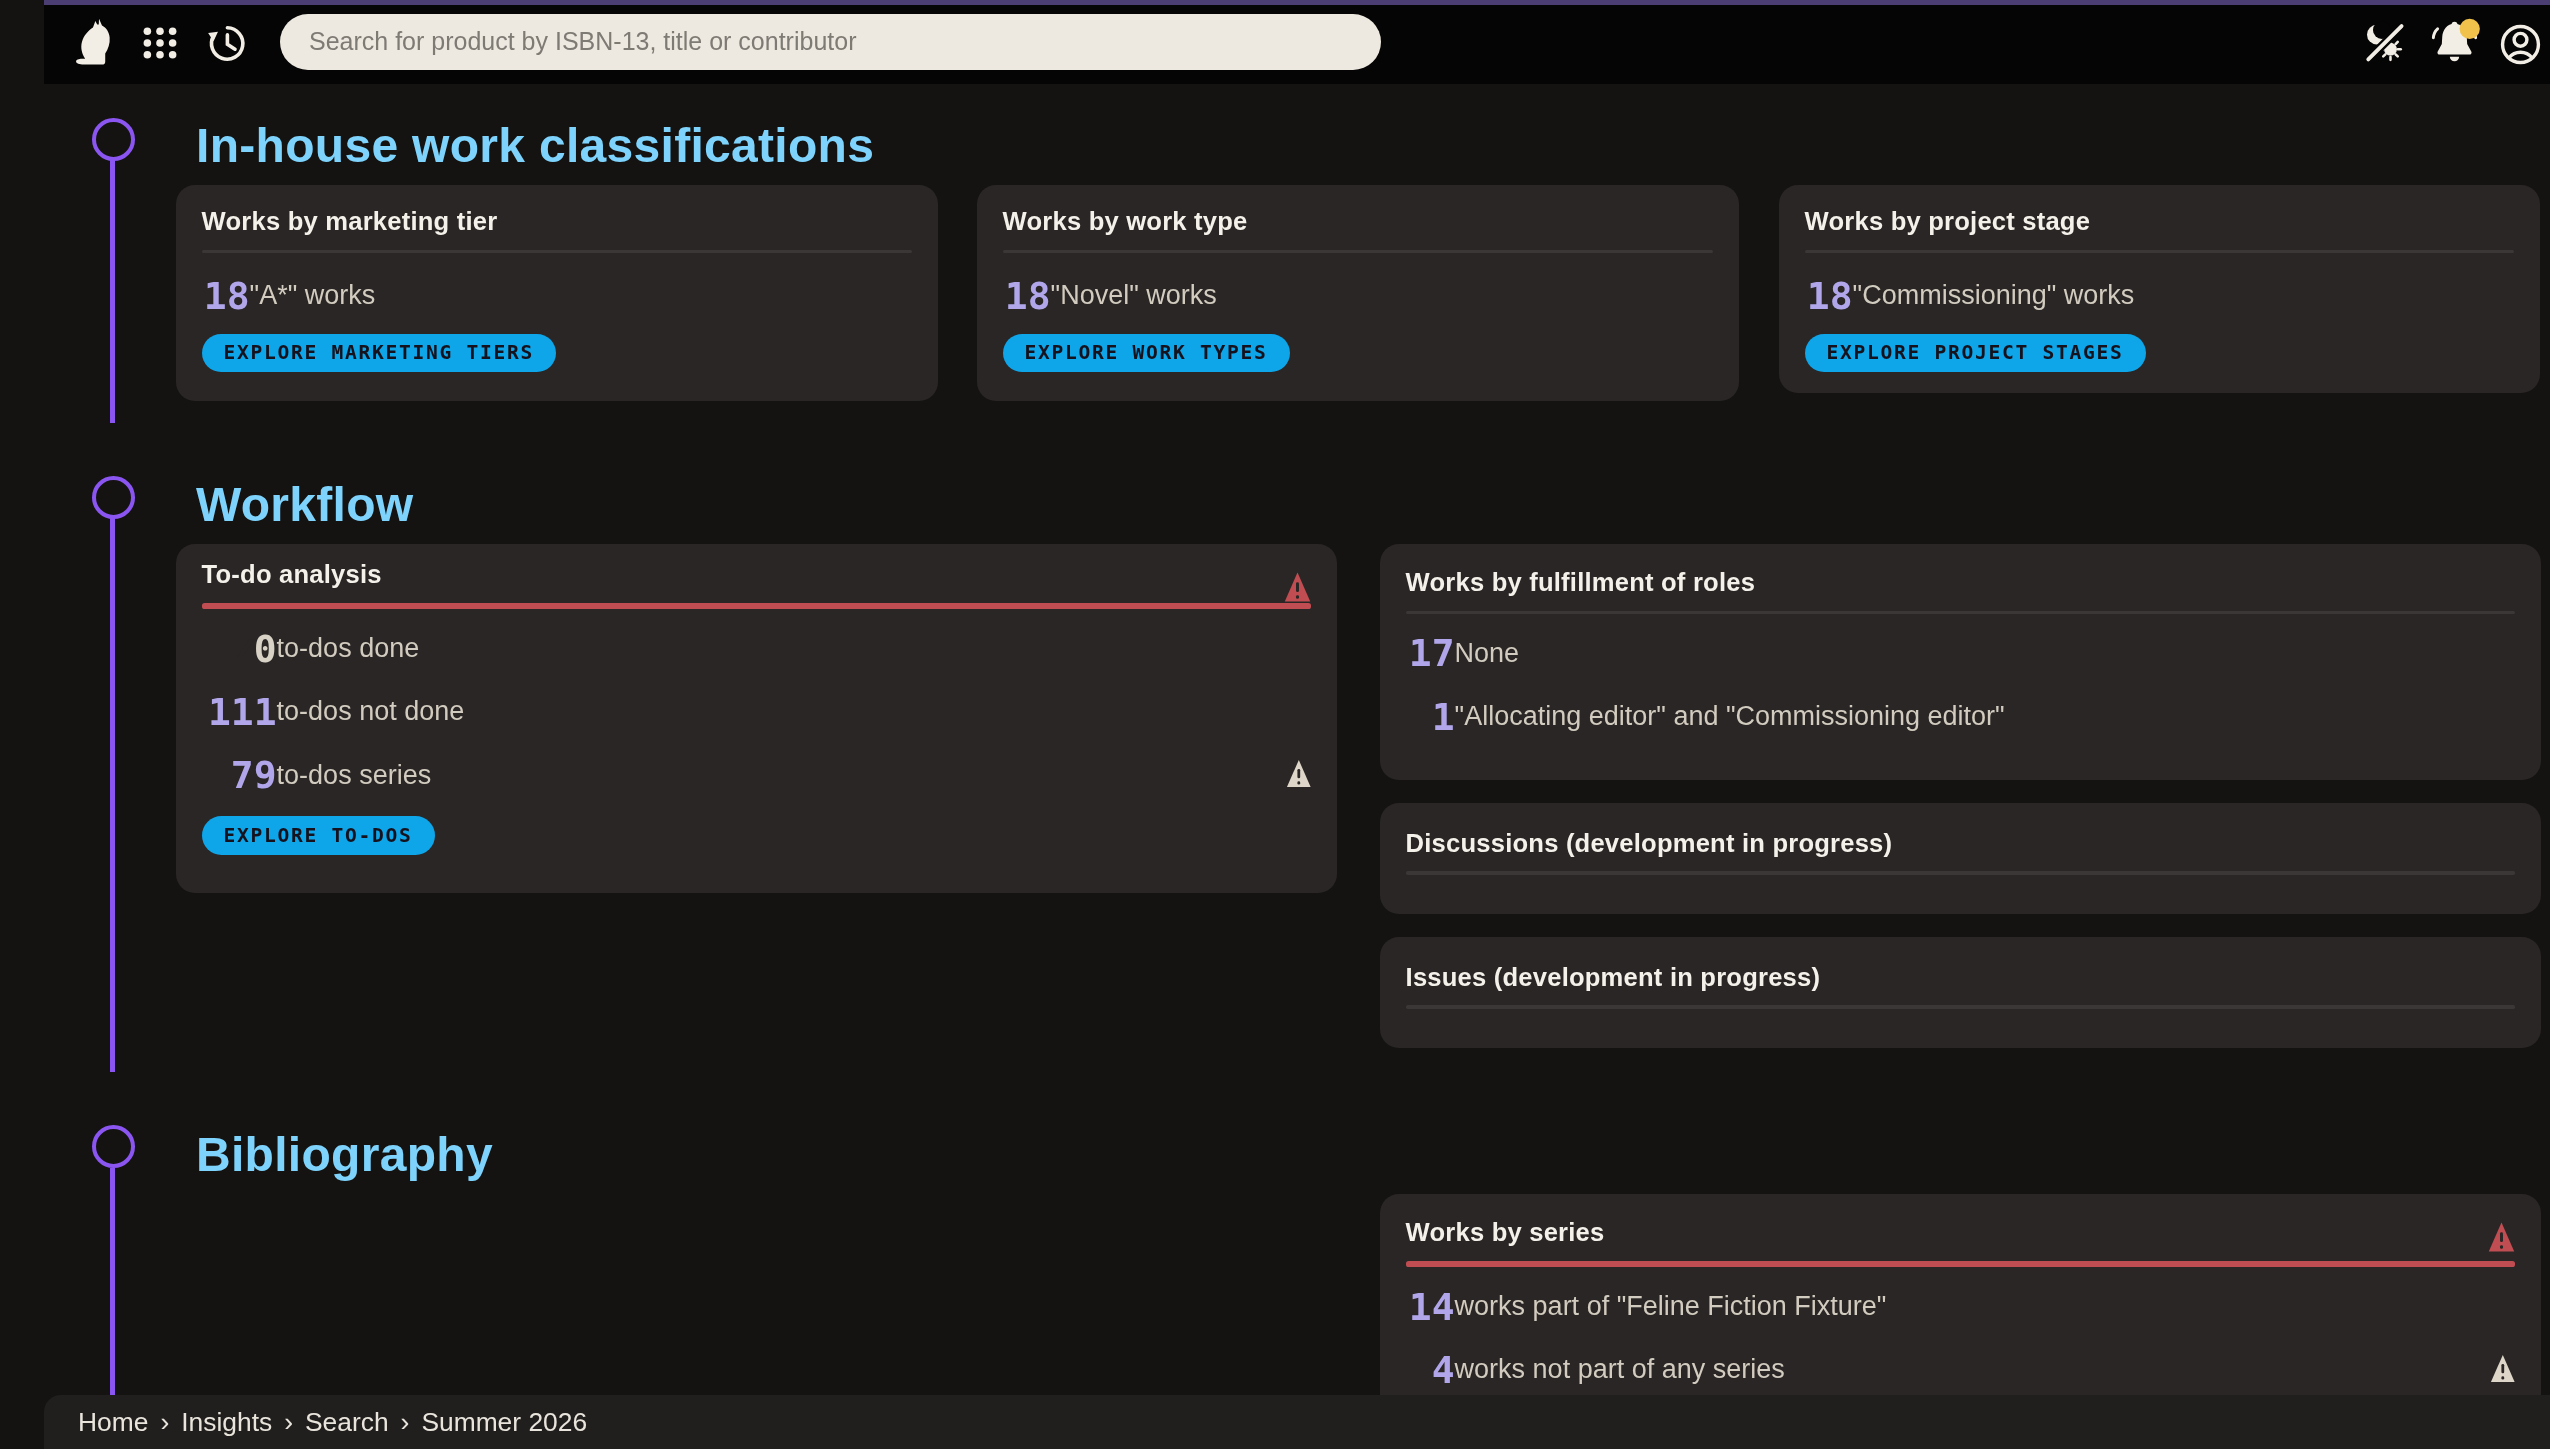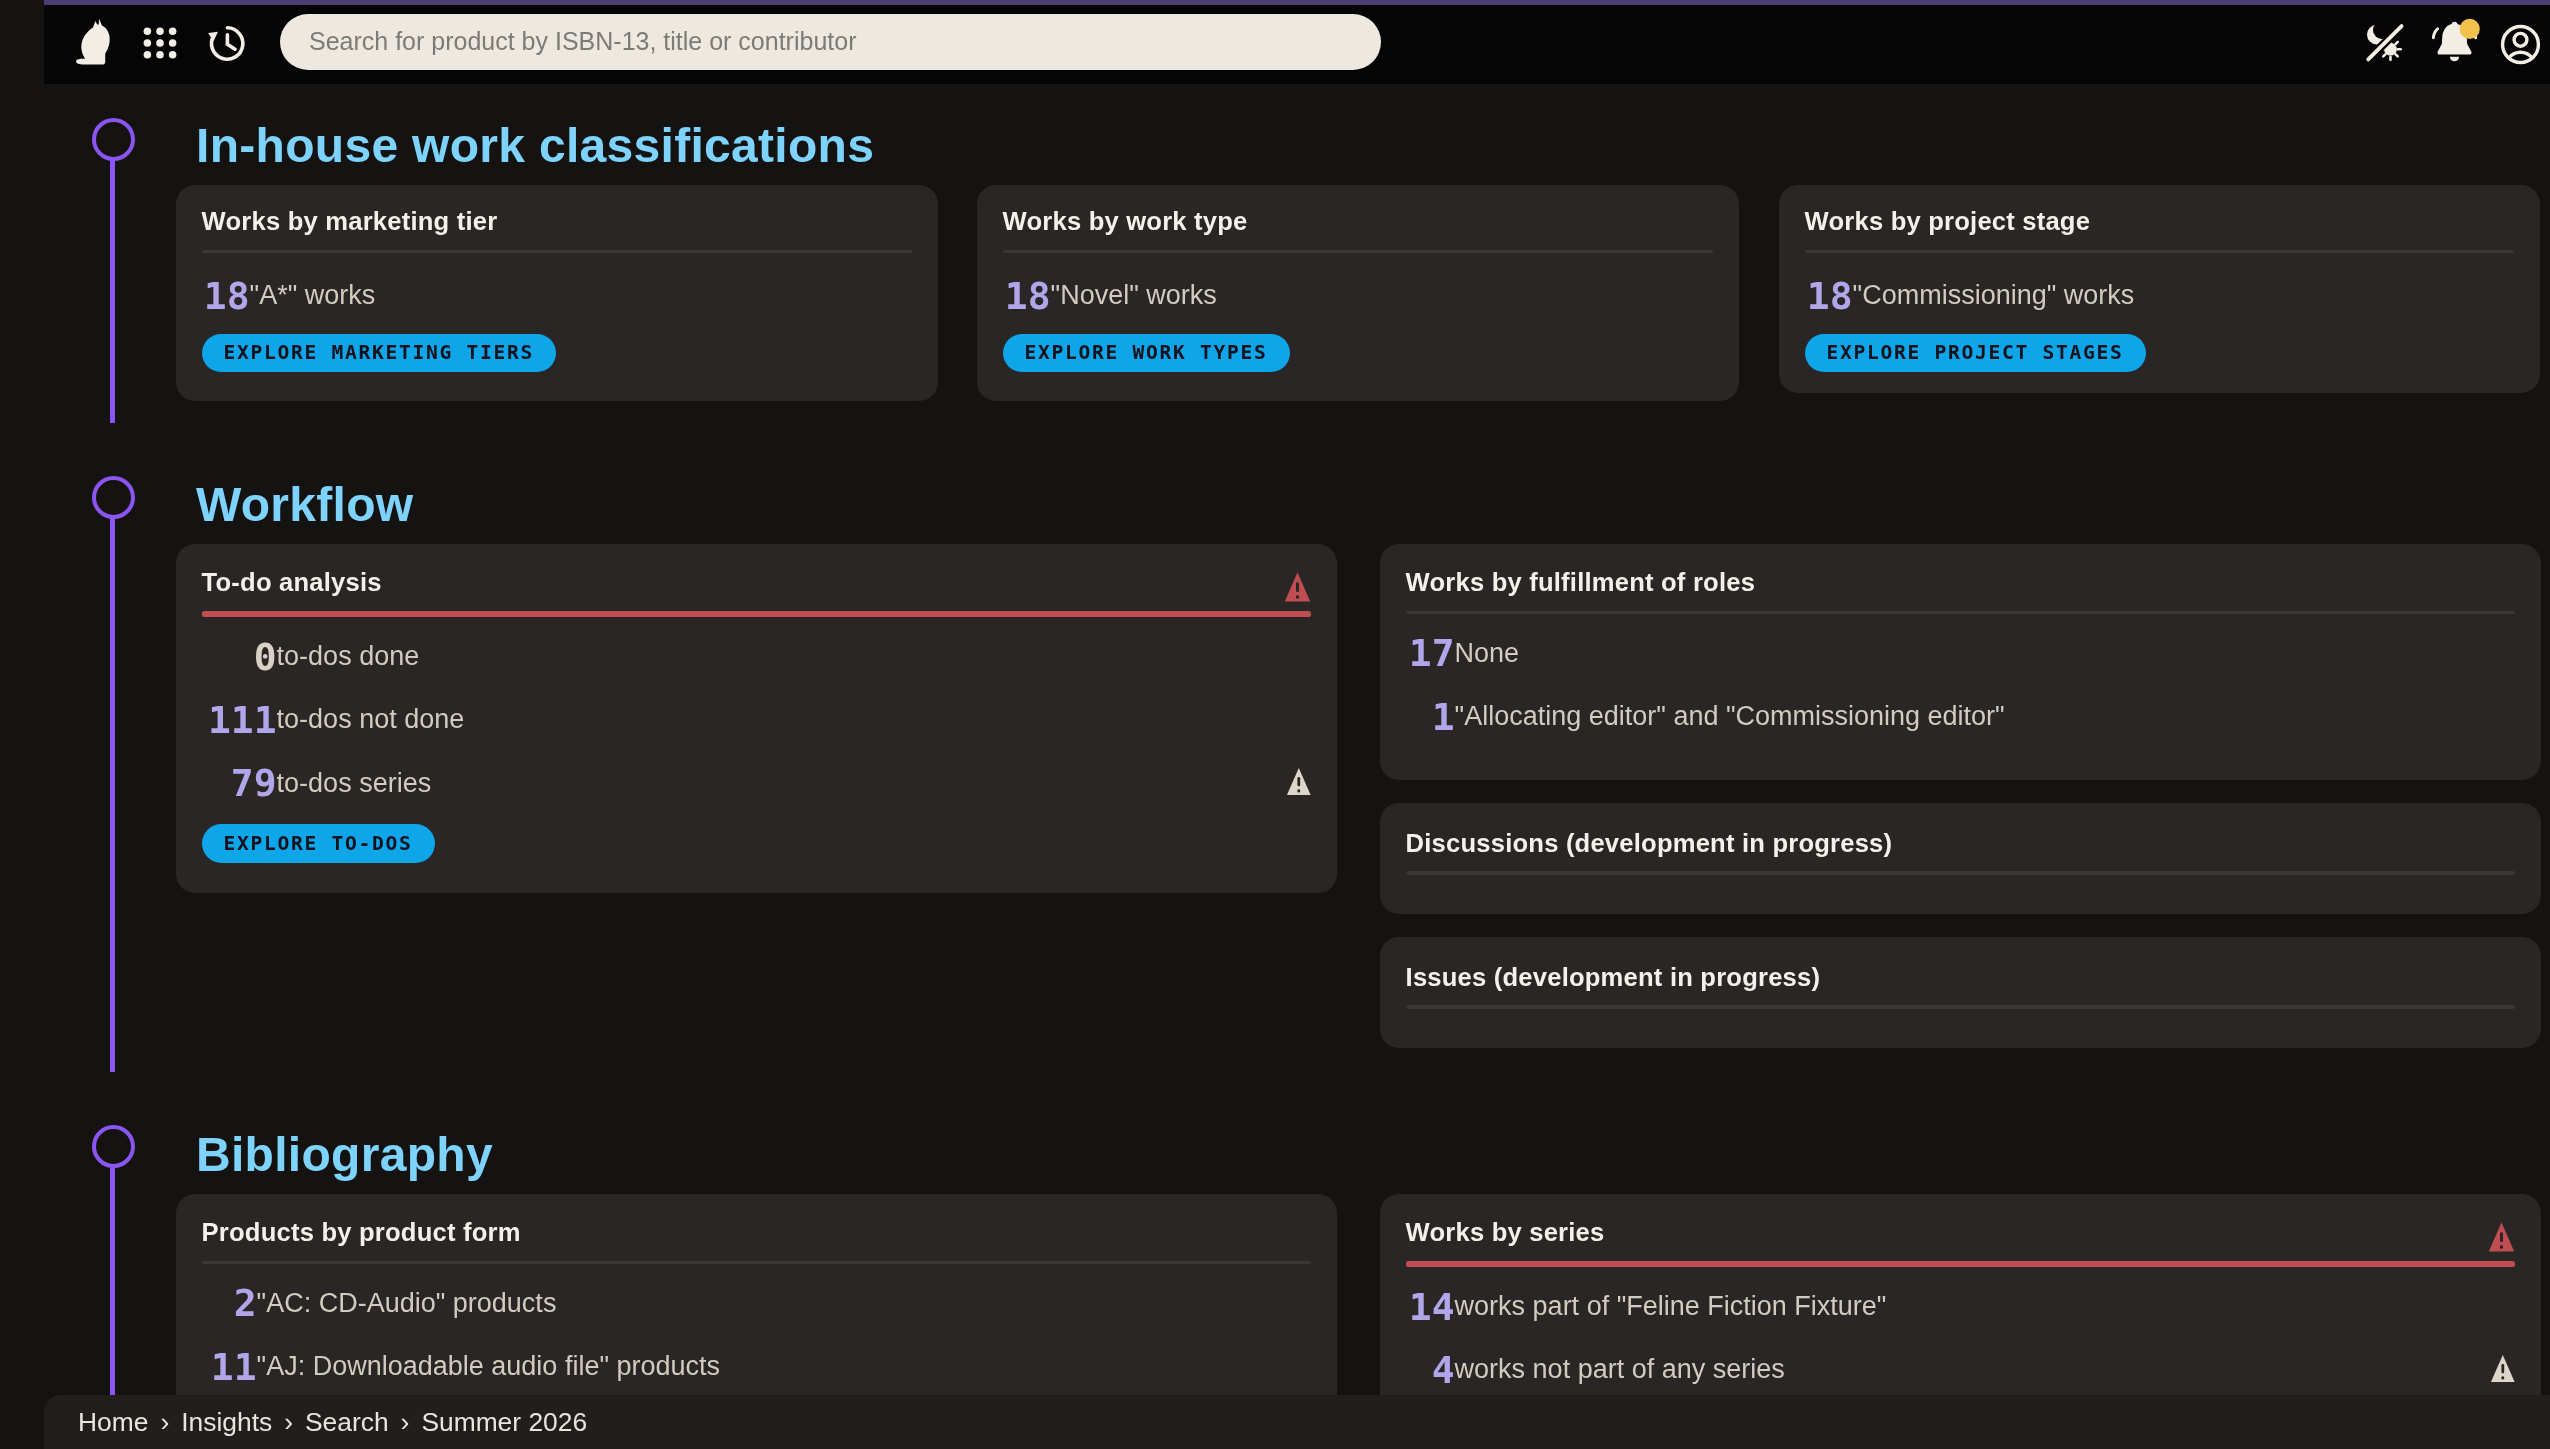--- a/index.html
+++ b/index.html
@@ -162,21 +162,21 @@
     <div class="divider"></div>
     <div class="stat-row" style="margin-top:19px;--ncol:48px;">
       <span class="num">18</span>
       <span class="stat-label">"Commissioning" works</span>
     </div>
     <button class="btn" style="margin-top:13.6px;">EXPLORE PROJECT STAGES</button>
   </div>
 
   <div class="section-h" style="left:152px;top:477px;">Workflow</div>
 
-  <div class="card" style="left:132px;top:544px;width:1161px;height:349px;padding-top:24px;">
+  <div class="card" style="left:132px;top:544px;width:1161px;height:349px;padding-top:16px;">
     <div class="card-title">To-do analysis</div>
     <div class="hdr-alert">
       <svg width="27" height="32" viewBox="0 0 20 23">
           <path d="M10 .8 L19.4 22.2 L.6 22.2 Z" fill="#bf4d52"></path>
           <rect x="8.9" y="8" width="2.2" height="7.2" rx="1" fill="#292625"></rect>
           <rect x="8.9" y="17.6" width="2.2" height="2.6" rx="1" fill="#292625"></rect>
         </svg>
     </div>
     <div class="divider red"></div>
     <div class="stat-rows" style="--ncol:75px;">
@@ -223,34 +223,20 @@
     <div class="divider"></div>
   </div>
 
   <div class="card" style="left:1336px;top:937px;width:1161px;height:111px;padding-top:25.6px;">
     <div class="card-title">Issues (development in progress)</div>
     <div class="divider"></div>
   </div>
 
   <div class="section-h" style="left:152px;top:1127px;">Bibliography</div>
 
-  <div class="card" style="left:132px;top:1194px;width:1161px;height:252px;padding-top:24px;">
-    <div class="card-title">Products by product form</div>
-    <div class="divider"></div>
-    <div class="stat-rows" style="--ncol:55px;">
-      <div class="stat-row">
-        <span class="num">2</span>
-        <span class="stat-label">"AC: CD-Audio" products</span>
-      </div>
-      <div class="stat-row">
-        <span class="num">11</span>
-        <span class="stat-label">"AJ: Downloadable audio file" products</span>
-      </div>
-    </div>
-  </div>
 
   <div class="card" style="left:1336px;top:1194px;width:1161px;height:252px;padding-top:24px;">
     <div class="card-title">Works by series</div>
     <div class="hdr-alert">
       <svg width="27" height="32" viewBox="0 0 20 23">
           <path d="M10 .8 L19.4 22.2 L.6 22.2 Z" fill="#bf4d52"></path>
           <rect x="8.9" y="8" width="2.2" height="7.2" rx="1" fill="#292625"></rect>
           <rect x="8.9" y="17.6" width="2.2" height="2.6" rx="1" fill="#292625"></rect>
         </svg>
     </div>

